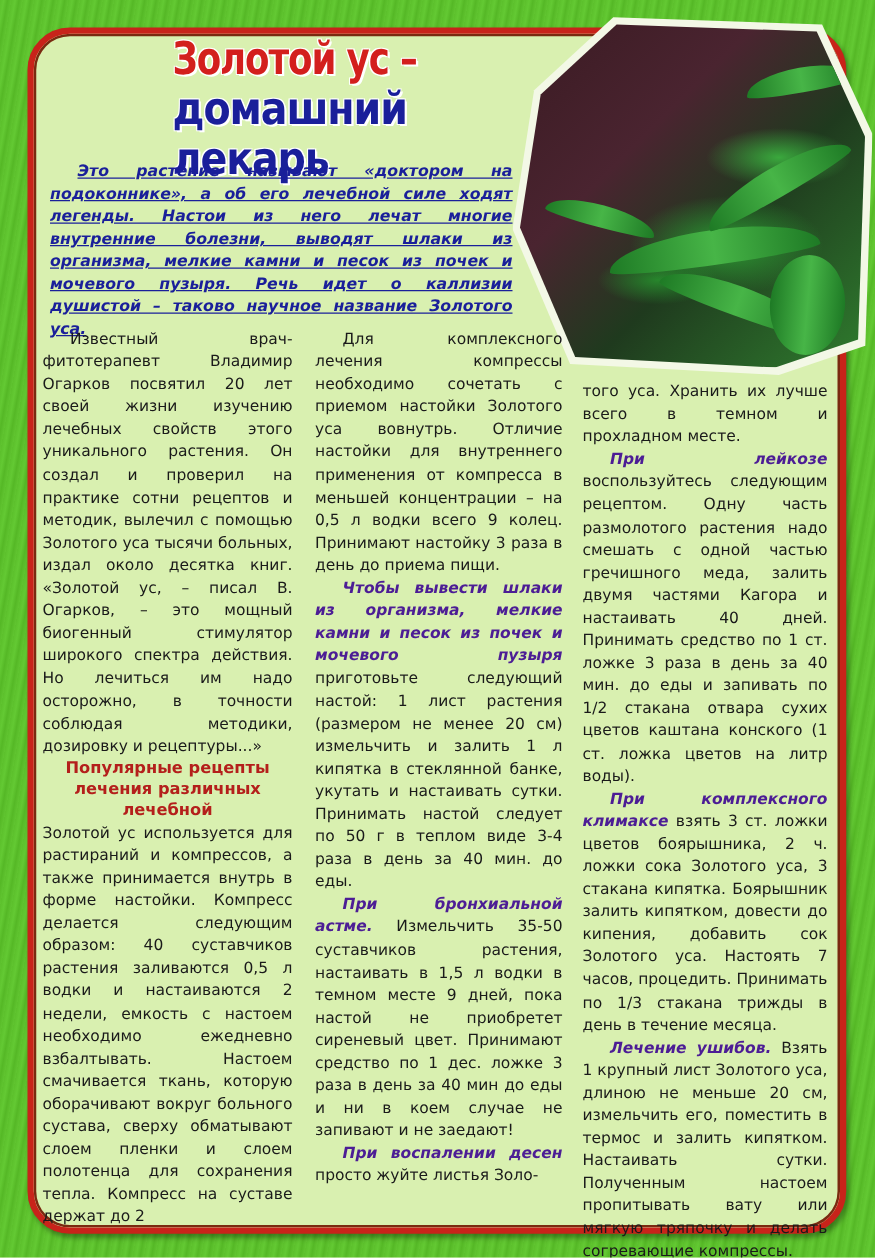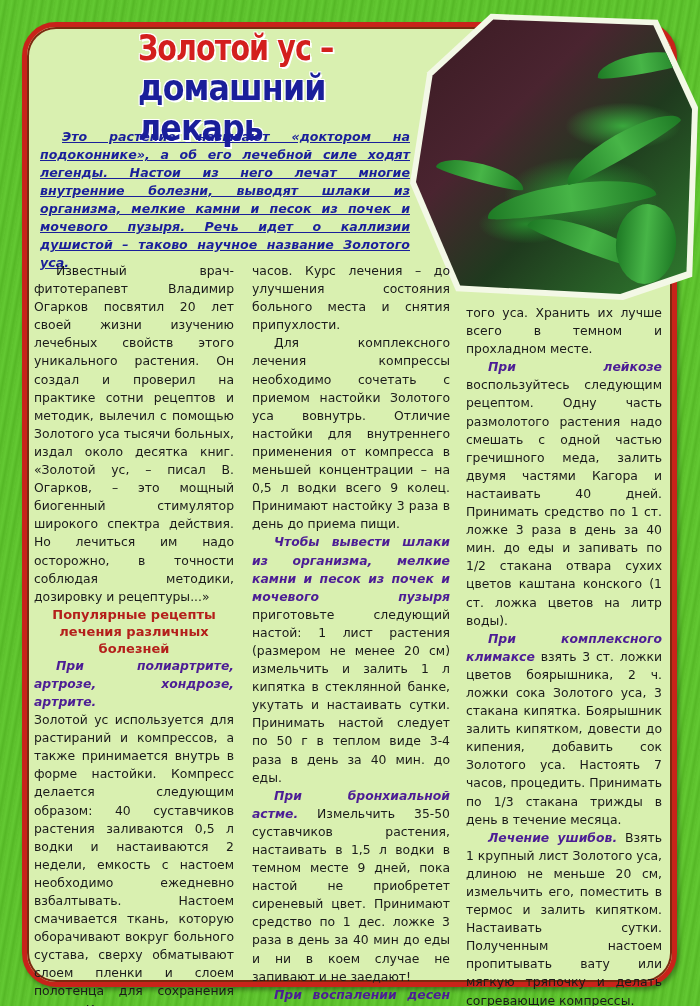--- a/index.html
+++ b/index.html
@@ -73,27 +73,25 @@
     <div class="leaf" style="left:140px;top:120px;width:130px;height:24px;transform:rotate(-30deg);"></div>
     <div class="leaf" style="left:180px;top:40px;width:90px;height:20px;transform:rotate(-10deg);"></div>
     <div class="leaf" style="left:110px;top:215px;width:130px;height:24px;transform:rotate(20deg);"></div>
     <div class="leaf" style="left:20px;top:150px;width:90px;height:18px;transform:rotate(15deg);"></div>
     <div class="leaf" style="left:200px;top:190px;width:60px;height:80px;transform:rotate(5deg);border-radius:50%;"></div>
   </div>
 </div>
 
 <div class="col c1">
   <p>Известный врач-фитотерапевт Владимир Огарков посвятил 20 лет своей жизни изучению лечебных свойств этого уникального растения. Он создал и проверил на практике сотни рецептов и методик, вылечил с помощью Золотого уса тысячи больных, издал около десятка книг. «Золотой ус, – писал В. Огарков, – это мощный биогенный стимулятор широкого спектра действия. Но лечиться им надо осторожно, в точности соблюдая методики, дозировку и рецептуры...»</p>
-  <p class="subhead">Популярные рецепты лечения различных болезней</p>
-  <p><span class="hl">При полиартрите, артрозе, хондрозе, артрите.</span></p>
+  <p class="subhead">Популярные рецепты лечения различных лечебной</p>
   <p class="noindent">Золотой ус используется для растираний и компрессов, а также принимается внутрь в форме настойки. Компресс делается следующим образом: 40 суставчиков растения заливаются 0,5 л водки и настаиваются 2 недели, емкость с настоем необходимо ежедневно взбалтывать. Настоем смачивается ткань, которую оборачивают вокруг больного сустава, сверху обматывают слоем пленки и слоем полотенца для сохранения тепла. Компресс на суставе держат до 2</p>
 </div>
 
 <div class="col c2">
-  <p class="noindent">часов. Курс лечения – до улучшения состояния больного места и снятия припухлости.</p>
   <p>Для комплексного лечения компрессы необходимо сочетать с приемом настойки Золотого уса вовнутрь. Отличие настойки для внутреннего применения от компресса в меньшей концентрации – на 0,5 л водки всего 9 колец. Принимают настойку 3 раза в день до приема пищи.</p>
   <p><span class="hl">Чтобы вывести шлаки из организма, мелкие камни и песок из почек и мочевого пузыря</span><span> приготовьте следующий настой: 1 лист растения (размером не менее 20 см) измельчить и залить 1 л кипятка в стеклянной банке, укутать и настаивать сутки. Принимать настой следует по 50 г в теплом виде 3-4 раза в день за 40 мин. до еды.</span></p>
   <p><span class="hl">При бронхиальной астме.</span><span> Измельчить 35-50 суставчиков растения, настаивать в 1,5 л водки в темном месте 9 дней, пока настой не приобретет сиреневый цвет. Принимают средство по 1 дес. ложке 3 раза в день за 40 мин до еды и ни в коем случае не запивают и не заедают!</span></p>
   <p><span class="hl">При воспалении десен</span><span> просто жуйте листья Золо-</span></p>
 </div>
 
 <div class="col c3">
   <p class="noindent">того уса. Хранить их лучше всего в темном и прохладном месте.</p>
   <p><span class="hl">При лейкозе</span><span> воспользуйтесь следующим рецептом. Одну часть размолотого растения надо смешать с одной частью гречишного меда, залить двумя частями Кагора и настаивать 40 дней. Принимать средство по 1 ст. ложке 3 раза в день за 40 мин. до еды и запивать по 1/2 стакана отвара сухих цветов каштана конского (1 ст. ложка цветов на литр воды).</span></p>
   <p><span class="hl">При комплексного климаксе</span><span> взять 3 ст. ложки цветов боярышника, 2 ч. ложки сока Золотого уса, 3 стакана кипятка. Боярышник залить кипятком, довести до кипения, добавить сок Золотого уса. Настоять 7 часов, процедить. Принимать по 1/3 стакана трижды в день в течение месяца.</span></p>

